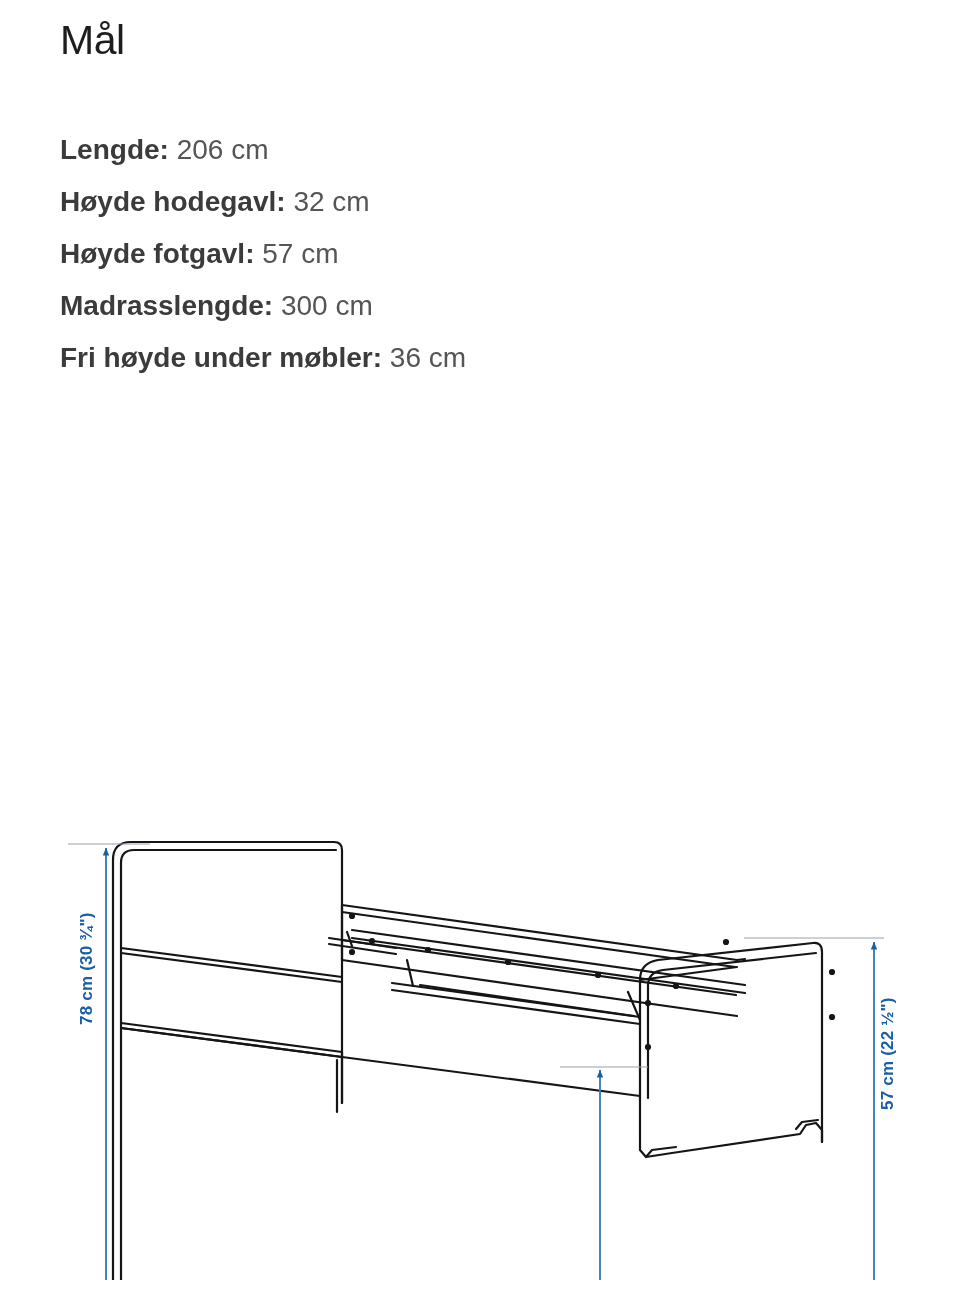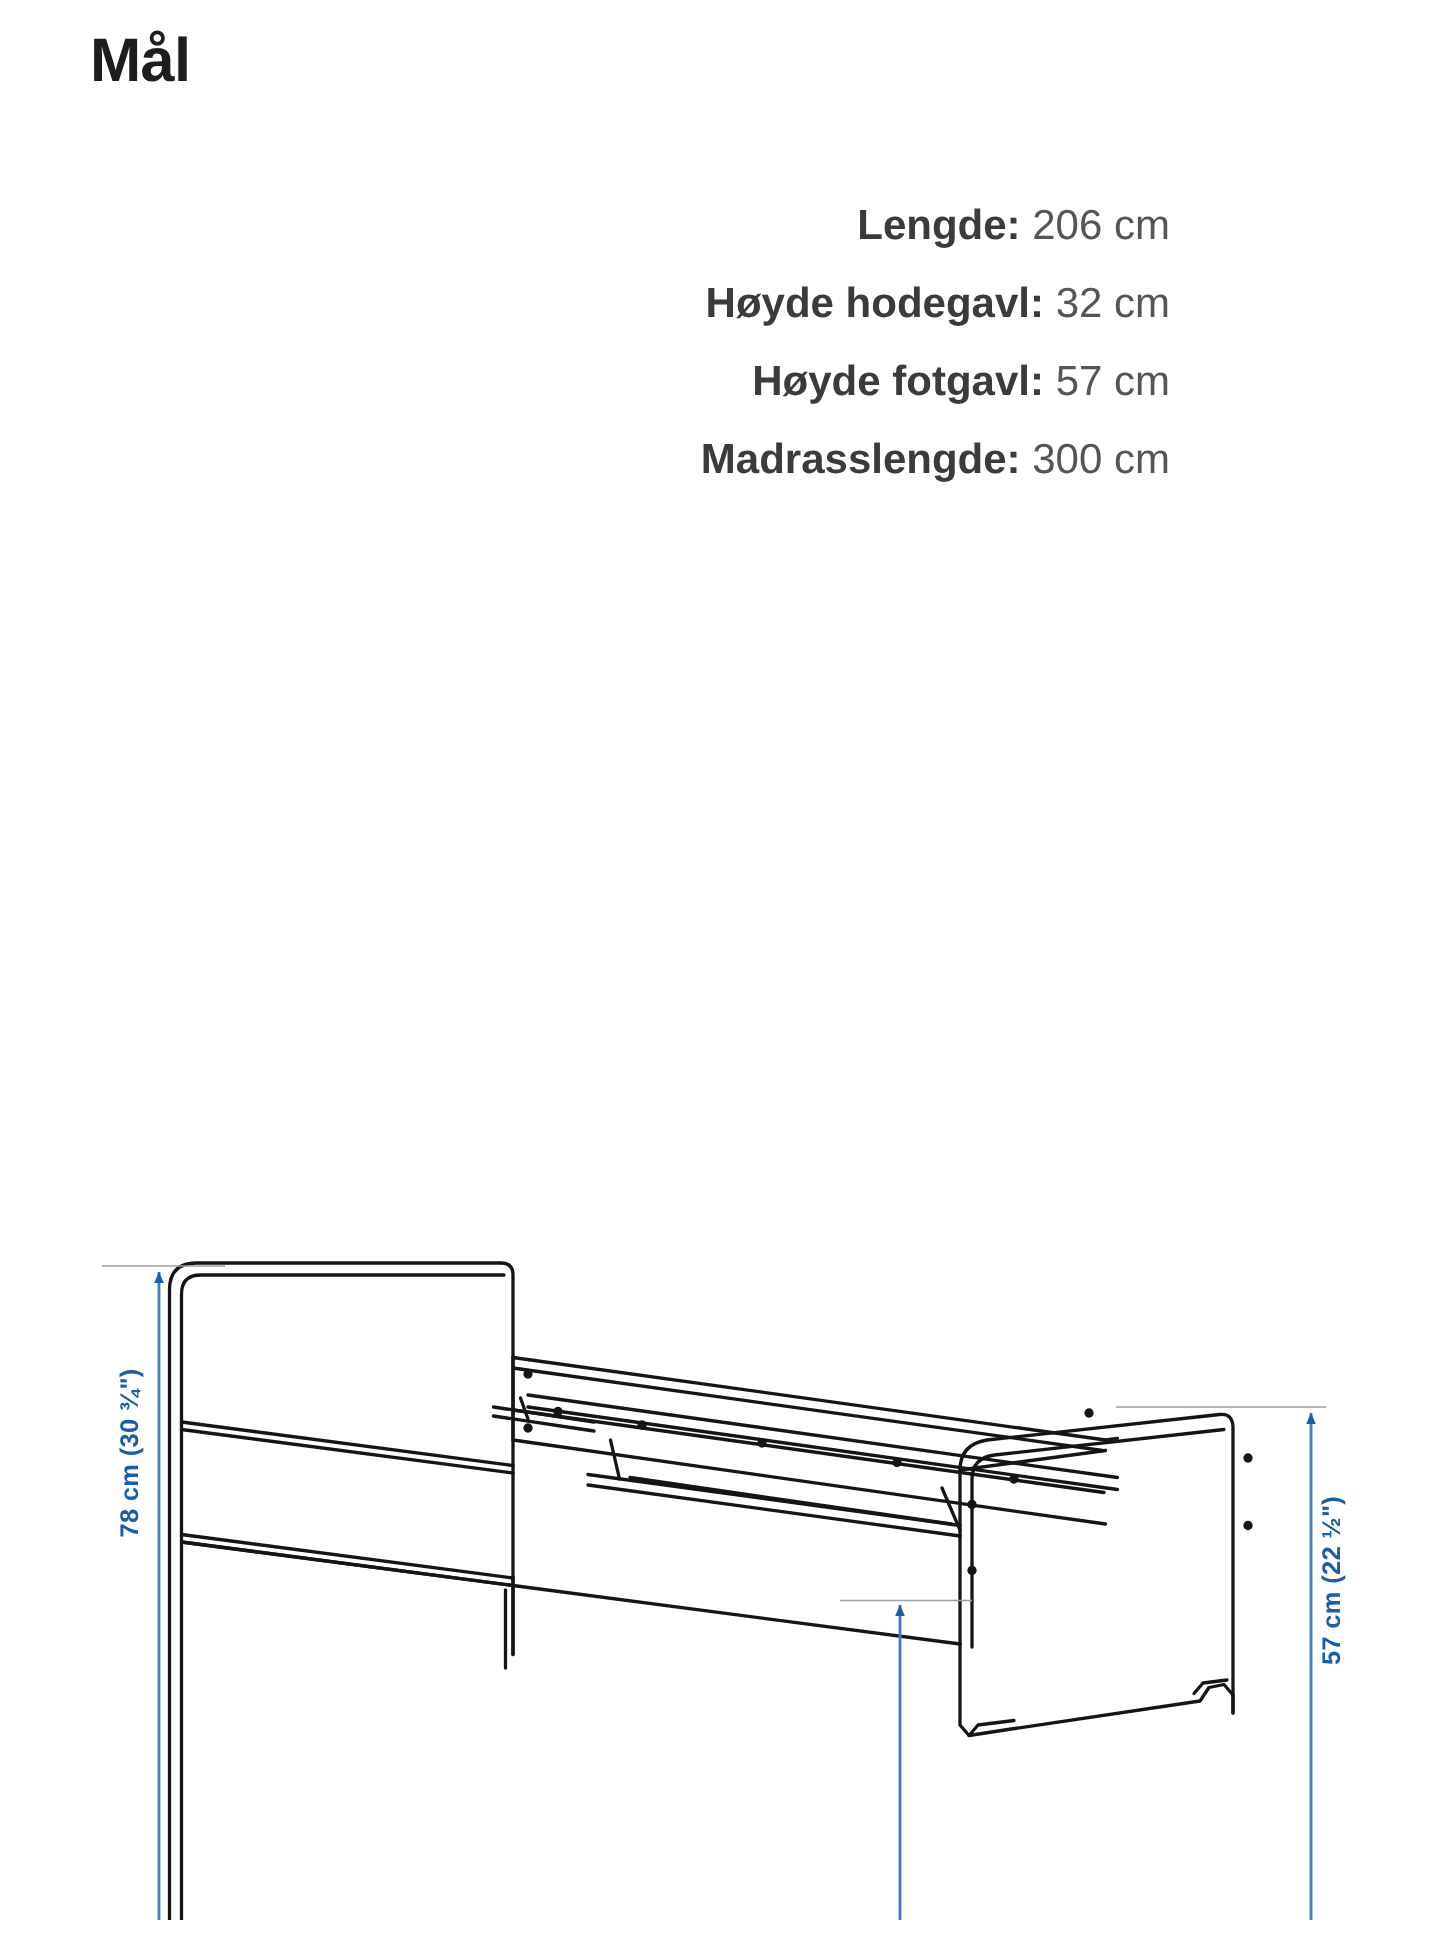--- a/index.html
+++ b/index.html
@@ -15,33 +15,32 @@
     font-family: "Liberation Sans", "DejaVu Sans", sans-serif;
     overflow: hidden;
   }
 
   
   #page-title {
     position: absolute;
     left: 60px;
     top: 18px;
     font-size: 41px;
-    font-weight: 700;
+    font-weight: 400;
     color: #1d1d1d;
     letter-spacing: -0.5px;
     line-height: 1.1;
   }
 
   
   #spec-list {
     position: absolute;
     left: 60px;
     top: 124px;
     width: 720px;
-    text-align: right;
   }
   .spec-row {
     font-size: 28px;
     line-height: 52px;
     white-space: nowrap;
     color: #4d4d4d;
   }
   .spec-label {
     font-weight: 700;
     color: #3b3b3b;
@@ -92,20 +91,24 @@
     <span class="spec-label">Høyde fotgavl:</span>
     <span class="spec-value">57 cm</span>
   </div>
 
   <div class="spec-row">
     <span class="spec-label">Madrasslengde:</span>
     <span class="spec-value">300 cm</span>
   </div>
 
 
+  <div class="spec-row">
+    <span class="spec-label">Fri høyde under møbler:</span>
+    <span class="spec-value">36 cm</span>
+  </div>
 
 
 </div>
 
 <div id="diagram-wrap">
 <svg id="bed-diagram" width="960" height="460" viewBox="0 0 960 460" xmlns="http://www.w3.org/2000/svg">
 
   <defs>
     <marker id="arrHead" markerWidth="9" markerHeight="9" refX="7.4" refY="3.2" orient="auto" markerUnits="userSpaceOnUse">
       <path d="M0,0 L7.6,3.2 L0,6.4 Z" fill="#1a5ea8"></path>

